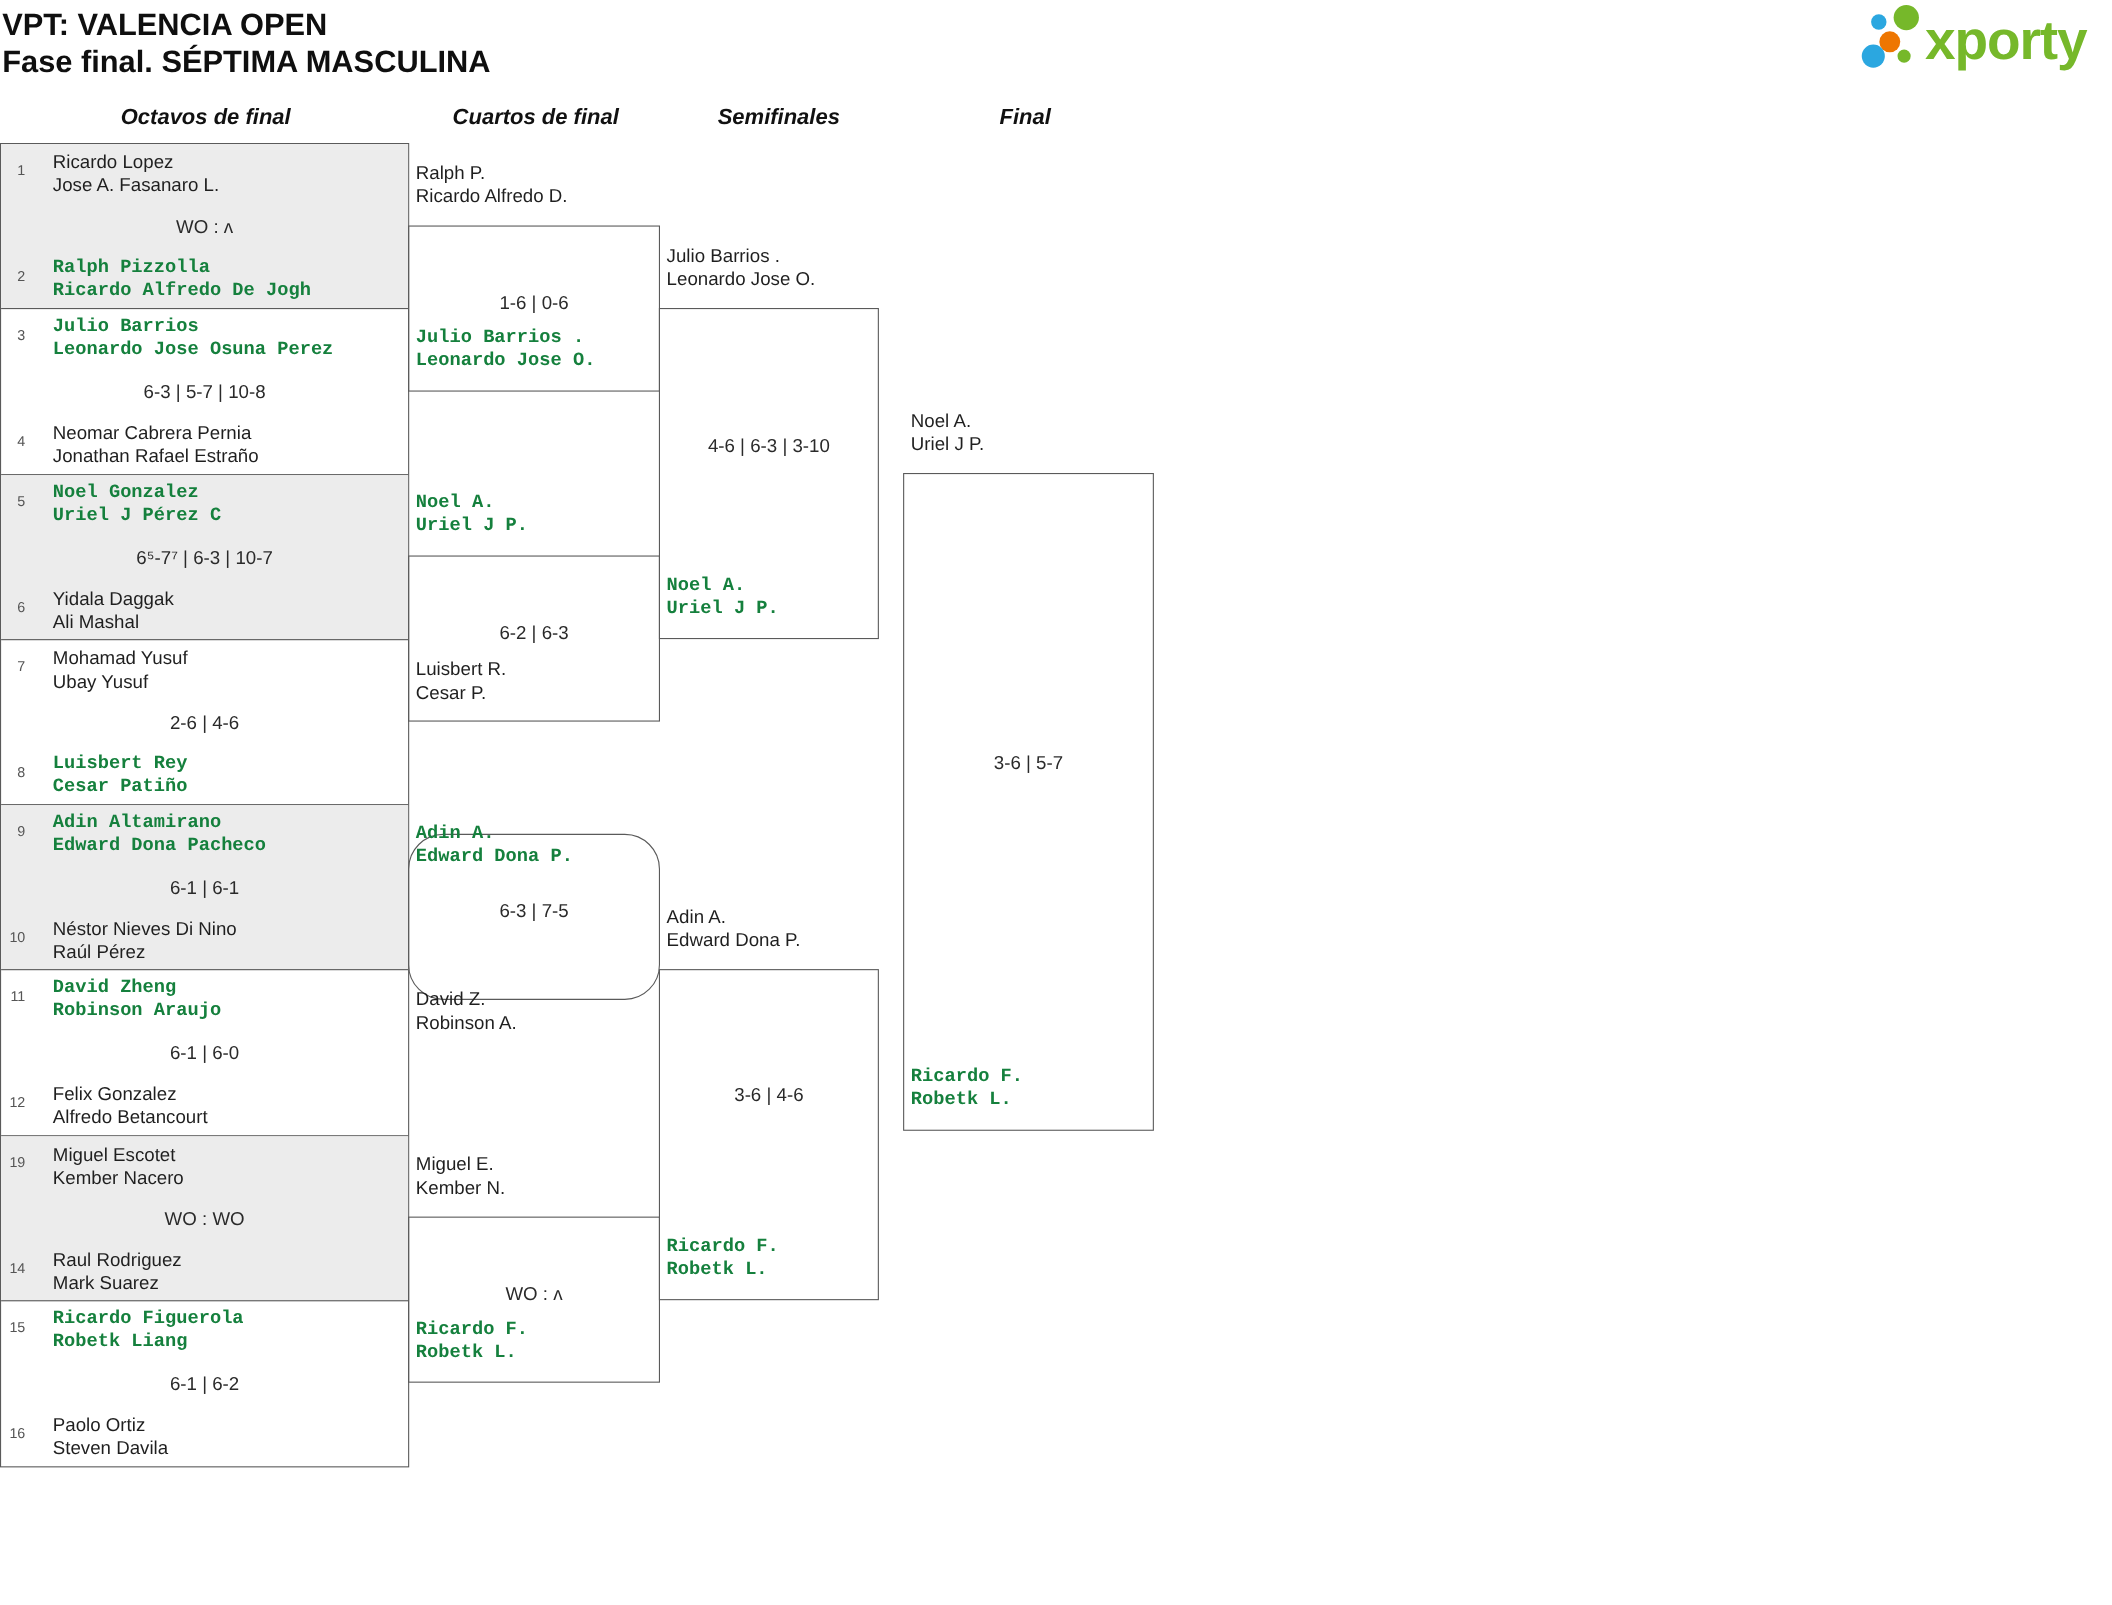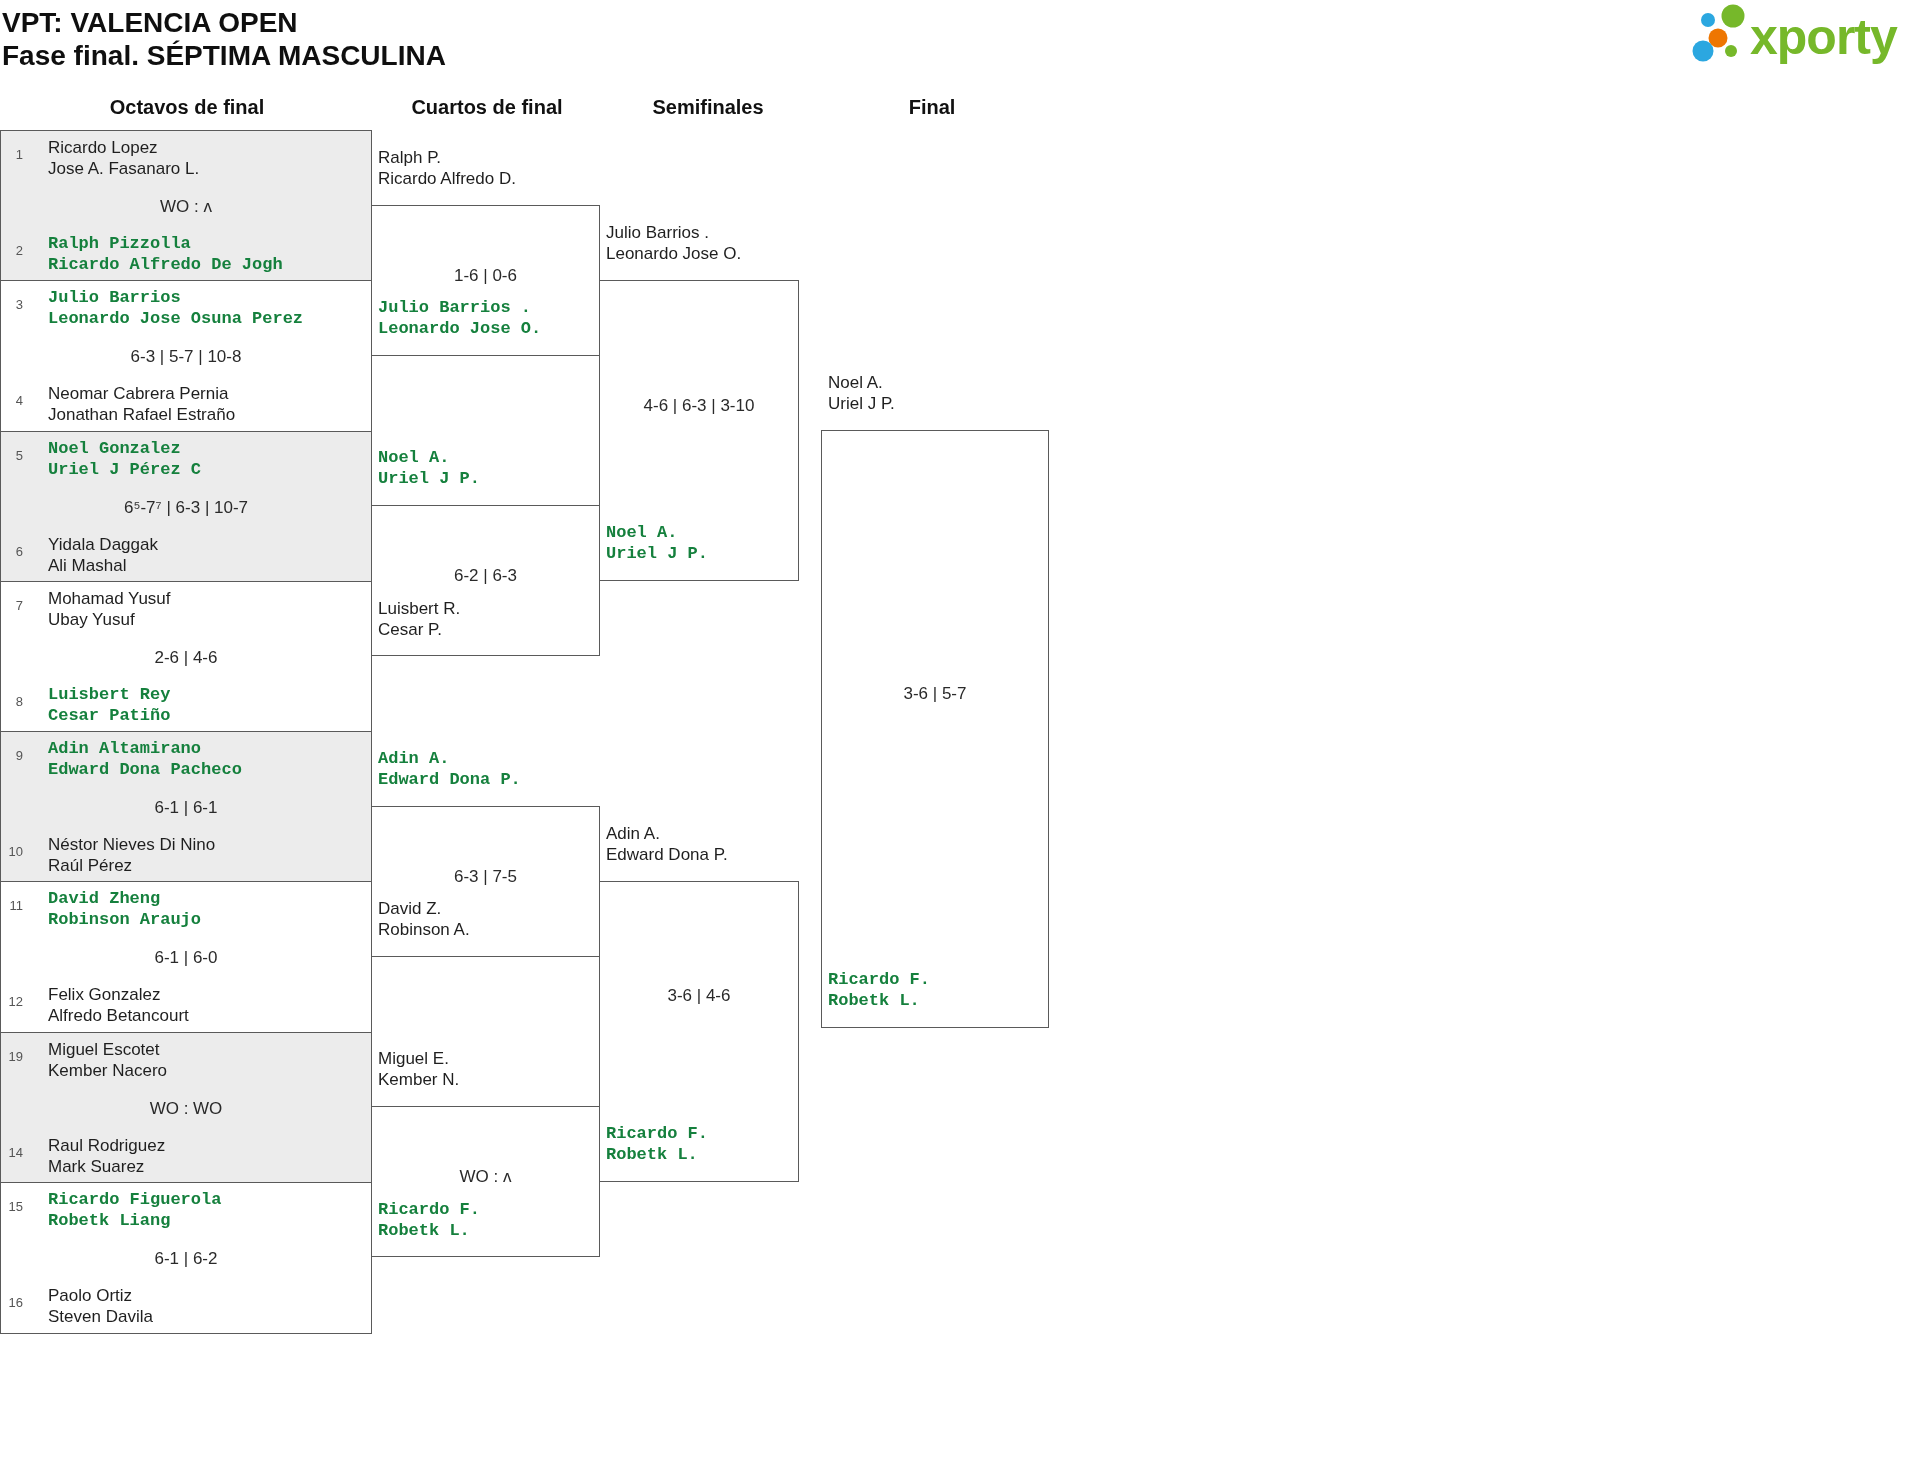--- a/index.html
+++ b/index.html
@@ -2,35 +2,35 @@
 <html><head>
 <meta charset="utf-8">
 <style>
   html,body{margin:0;padding:0;background:#fff;}
   body{width:1920px;height:1459px;position:relative;overflow:hidden;
        font-family:"Liberation Sans",sans-serif;color:#1f1f1f;}
   .abs{position:absolute;}
   
   .title{left:2px;top:6px;font-size:28px;line-height:33px;font-weight:700;color:#0f0f0f;}
   
-  .rhead{top:96px;font-size:20px;font-weight:600;color:#111;transform:translateX(-50%);white-space:nowrap;}
+  .rhead{top:96px;font-size:20px;font-weight:600;color:#111;transform:translateX(-50%);white-space:nowrap;font-style:italic;}
   
   .r16{left:0;top:130px;width:372px;height:1204px;border:1px solid #5a5a5a;box-sizing:border-box;}
   .sec{position:relative;width:100%;height:150.25px;box-sizing:border-box;border-bottom:1px solid #5a5a5a;}
   .sec:last-child{border-bottom:none;}
   .sec.gray{background:#ececec;}
   .seed{position:absolute;left:2px;width:20px;text-align:right;font-size:13px;color:#555;}
   .sA{top:16px;} .sB{top:112px;}
   .team{position:absolute;left:27px;font-size:17px;line-height:21px;white-space:nowrap;margin-left:20px;}
   .tA{top:6px;} .tB{top:102px;}
   .score{position:absolute;left:0;top:66px;width:100%;text-align:center;font-size:17px;color:#2a2a2a;white-space:nowrap;}
   
   .mbox{border:1px solid #5a5a5a;box-sizing:border-box;background:transparent;}
   .qf{left:371px;width:229px;height:151px;}
-  .q1{top:205px;padding-left:33px;} .q2{top:505px;} .q3{top:806px;} .q4{top:1106px;}
+  .q1{top:205px;padding-left:33px;} .q2{top:505px;} .q3{top:758px;border-radius:32px;} .q4{top:1106px;}
   .sf{left:599px;width:200px;height:301px;}
   .s1{top:280px;} .s2{top:881px;}
   .fb{left:821px;top:430px;width:228px;height:598px;}
   .bscore{position:absolute;left:0;width:100%;text-align:center;font-size:17px;color:#2a2a2a;white-space:nowrap;}
   
   .slot{position:absolute;font-size:17px;line-height:21px;white-space:nowrap;}
   .bold{font-weight:700;color:#15803d;font-family:Liberation Mono, monospace;}
   
   .logo{left:1690px;top:4px;width:240px;height:72px;cursor:pointer;}
   .logo text{font-family:"Liberation Sans",sans-serif;font-weight:700;letter-spacing:-1px;}

